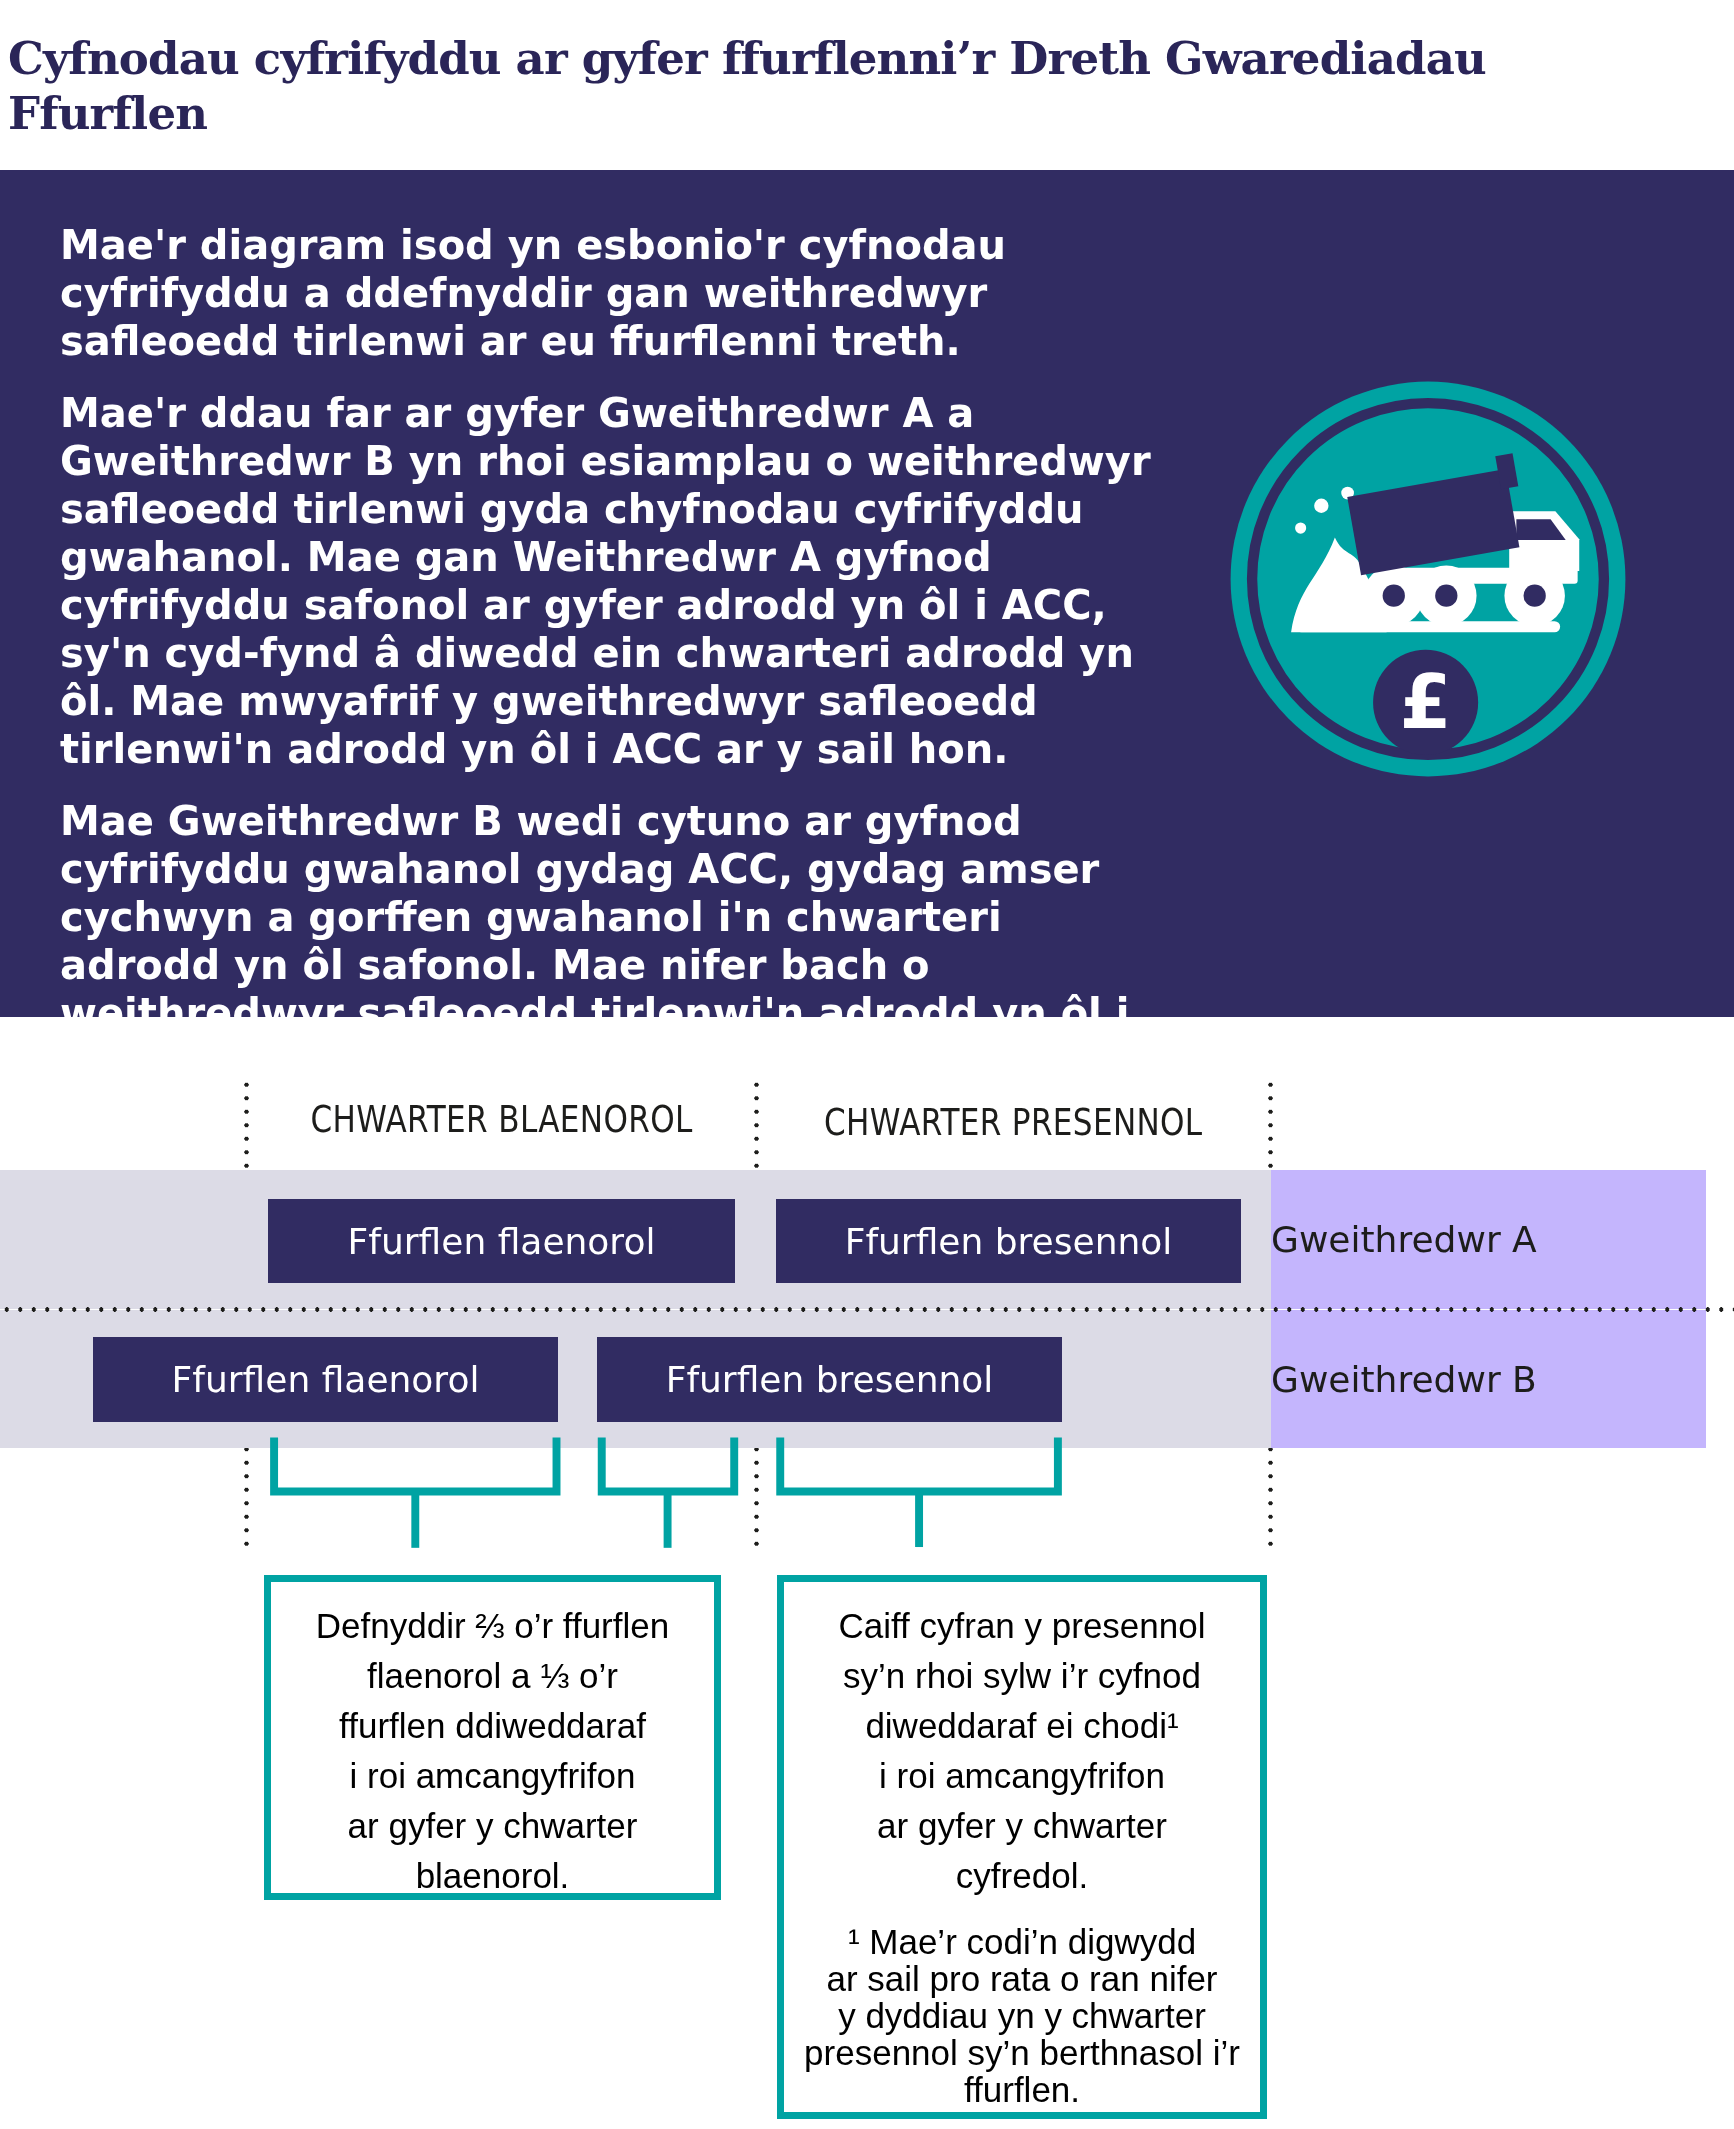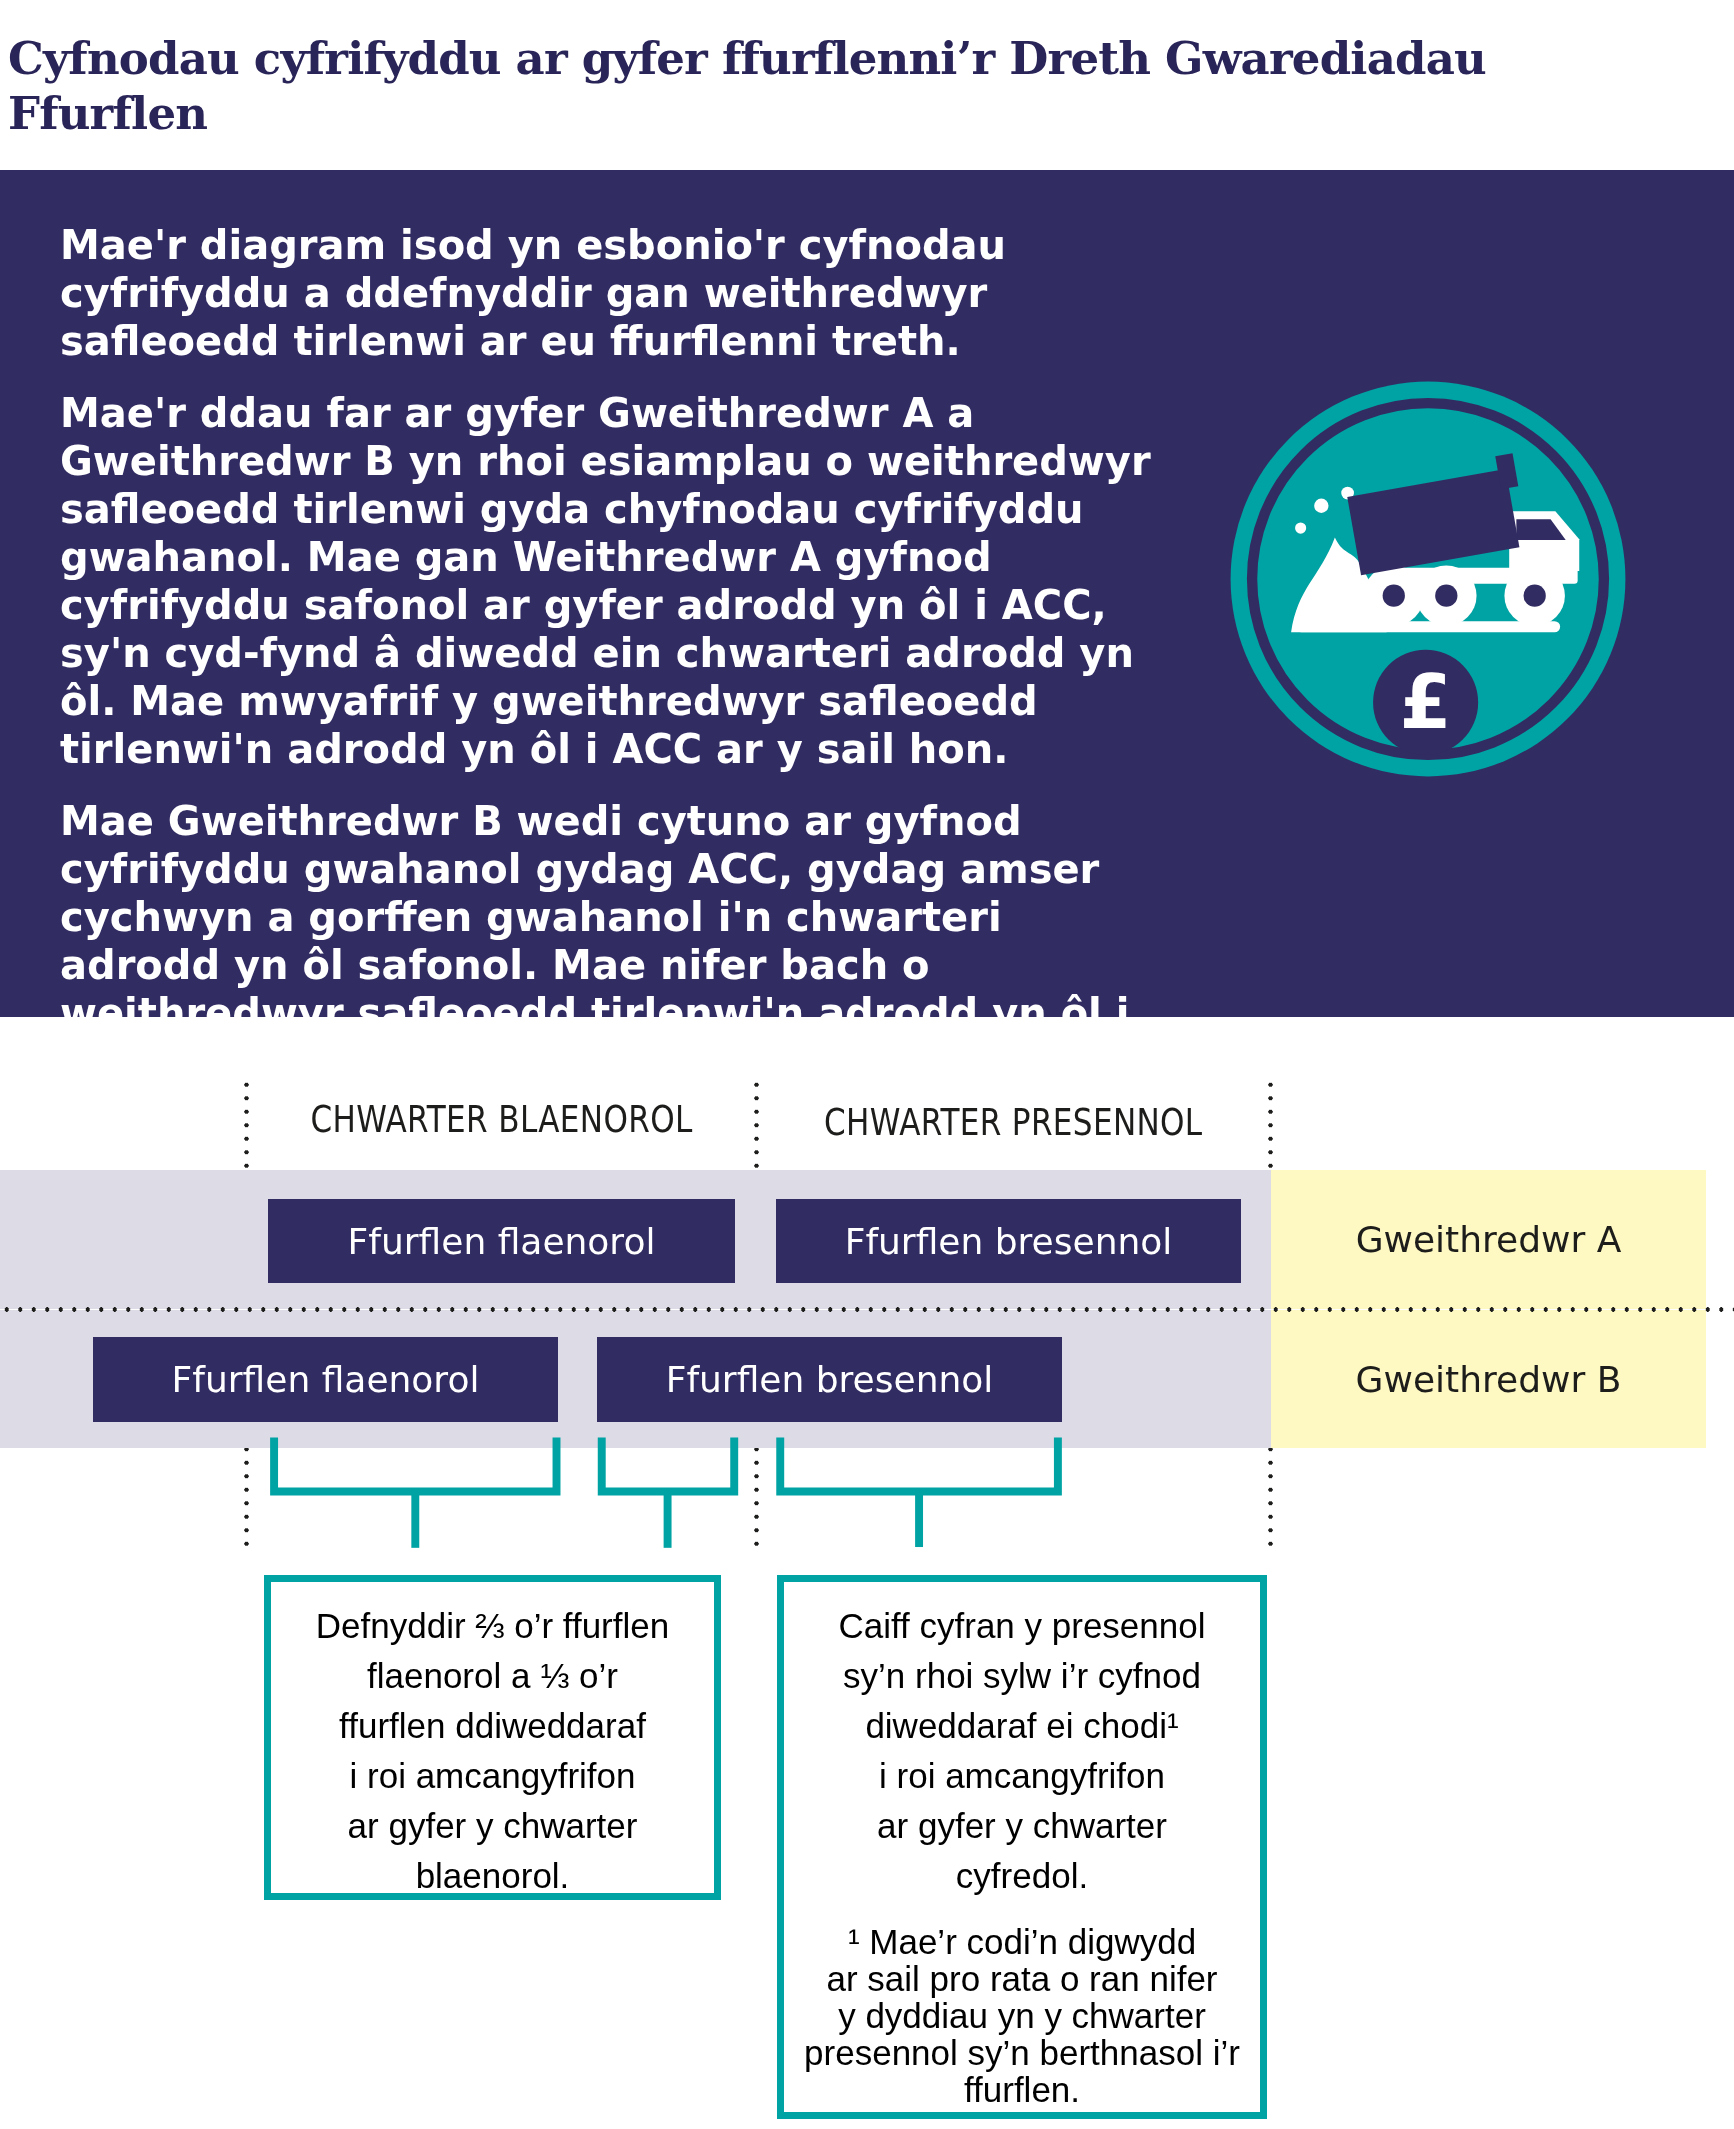--- a/index.html
+++ b/index.html
@@ -49,22 +49,22 @@
     position:absolute; top:1095px; height:49px; z-index:2;
     display:flex; align-items:center; justify-content:center;
     color:#1d1d1b; font-size:37px; white-space:nowrap;
   }
   .col-header .squeeze { display:inline-block; transform:scaleX(0.84); letter-spacing:0.4px; }
   .ch1 { left:247px; width:509px; }
   .ch2 { left:756px; width:515px;align-items:flex-end; }
 
   
   .band  { position:absolute; left:0; width:1271px; background:#dcdbe6; z-index:1; }
-  .lband { position:absolute; left:1271px; width:435px; background:#fef9c3; z-index:1;
-           display:flex; align-items:center; justify-content:center; }
+  .lband { position:absolute; left:1271px; width:435px; background:#c4b5fd; z-index:1;
+           display:flex; align-items:center; }
   .band-a, .lband-a { top:1170px; height:139px; }
   .band-b, .lband-b { top:1310px; height:138px; }
   .row-label { font-size:36px; color:#1d1d1b; }
 
   
   .form-box {
     position:absolute; z-index:3; background:#312c62;
     display:flex; align-items:center; justify-content:center;
     color:#ffffff; font-size:36px; white-space:nowrap;
   }

